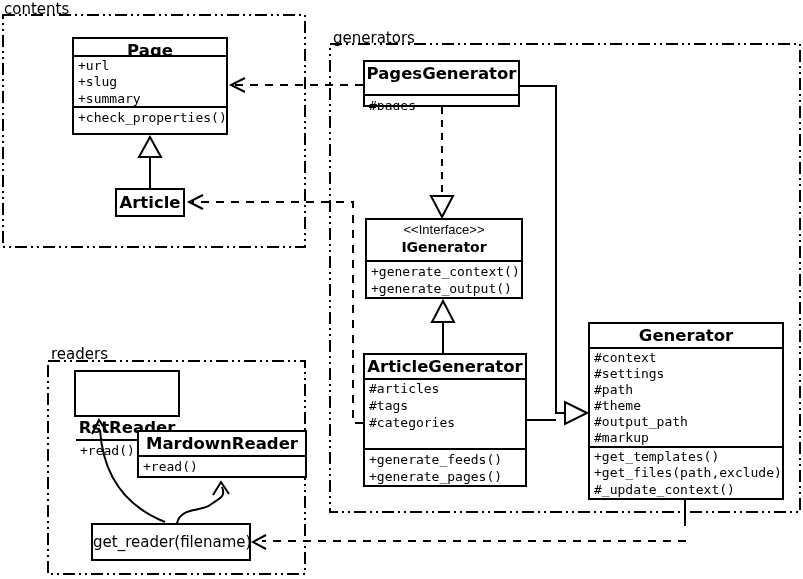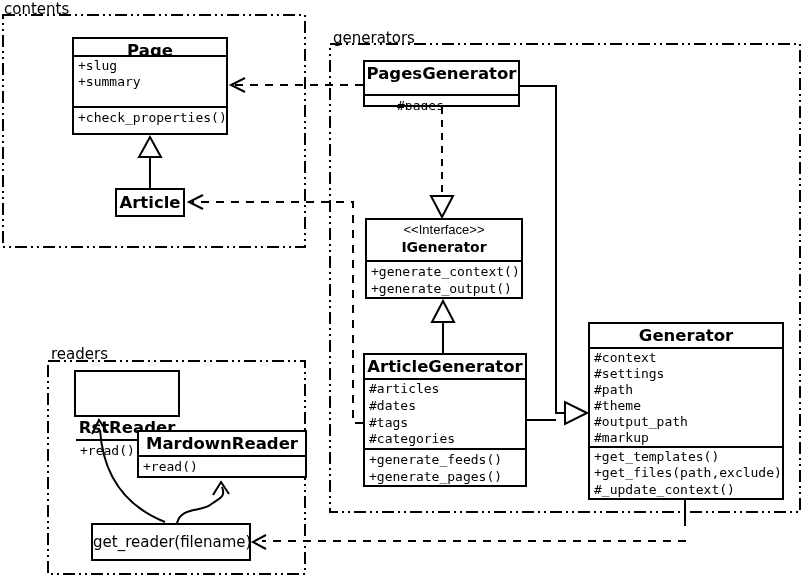--- a/index.html
+++ b/index.html
@@ -95,55 +95,55 @@
     </g>
   </svg>
 
   <div class="pkg-label" style="left:4px;top:2px;">contents</div>
   <div class="pkg-label" style="left:333px;top:31px;">generators</div>
   <div class="pkg-label" style="left:51px;top:347px;">readers</div>
 
   <div class="uml-class" style="left:72px;top:37px;width:156px;height:98px;">
     <div class="uml-title" style="height:16px;line-height:23px;border-radius:8px;">Page</div>
     <div class="comp" style="height:51px;line-height:16.3px;padding-top:1px;">
+      <div class="mline">+url</div>
       <div class="mline">+slug</div>
       <div class="mline">+summary</div>
     </div>
     <div class="comp" style="height:20px;line-height:17px;padding-top:1px;">
       <div class="mline">+check_properties()</div>
     </div>
   </div>
 
   <div class="uml-class" style="left:115px;top:188px;width:70px;height:29px;">
     <div class="uml-title" style="height:25px;line-height:25px;">Article</div>
   </div>
 
   <div class="uml-class" style="left:363px;top:60px;width:157px;height:47px;">
     <div class="uml-title" style="height:32px;line-height:23px;">PagesGenerator</div>
-    <div class="comp" style="height:16px;line-height:17px;padding-top:1px;padding-left:28px;">
+    <div class="comp" style="height:16px;line-height:17px;padding-top:1px;">
       <div class="mline">#pages</div>
     </div>
   </div>
 
   <div class="uml-class" style="left:365px;top:218px;width:158px;height:81px;">
     <div style="height:38px;padding-top:2px;">
       <div class="stereotype" style="line-height:15px;">&lt;&lt;Interface&gt;&gt;</div>
       <div class="uml-title" style="height:21px;line-height:21px;font-size:14px;">IGenerator</div>
     </div>
     <div class="comp" style="height:39px;line-height:16.5px;padding-top:2px;">
       <div class="mline">+generate_context()</div>
       <div class="mline">+generate_output()</div>
     </div>
   </div>
 
   <div class="uml-class" style="left:363px;top:353px;width:164px;height:134px;">
     <div class="uml-title" style="height:23px;line-height:23px;">ArticleGenerator</div>
     <div class="comp" style="height:70px;line-height:16.8px;padding-top:1px;">
       <div class="mline">#articles</div>
-      <div class="mline">#dates</div>
       <div class="mline">#tags</div>
       <div class="mline">#categories</div>
     </div>
     <div class="comp" style="height:37px;line-height:17px;padding-top:1px;">
       <div class="mline">+generate_feeds()</div>
       <div class="mline">+generate_pages()</div>
     </div>
   </div>
 
   <div class="uml-class" style="left:588px;top:322px;width:196px;height:178px;">

